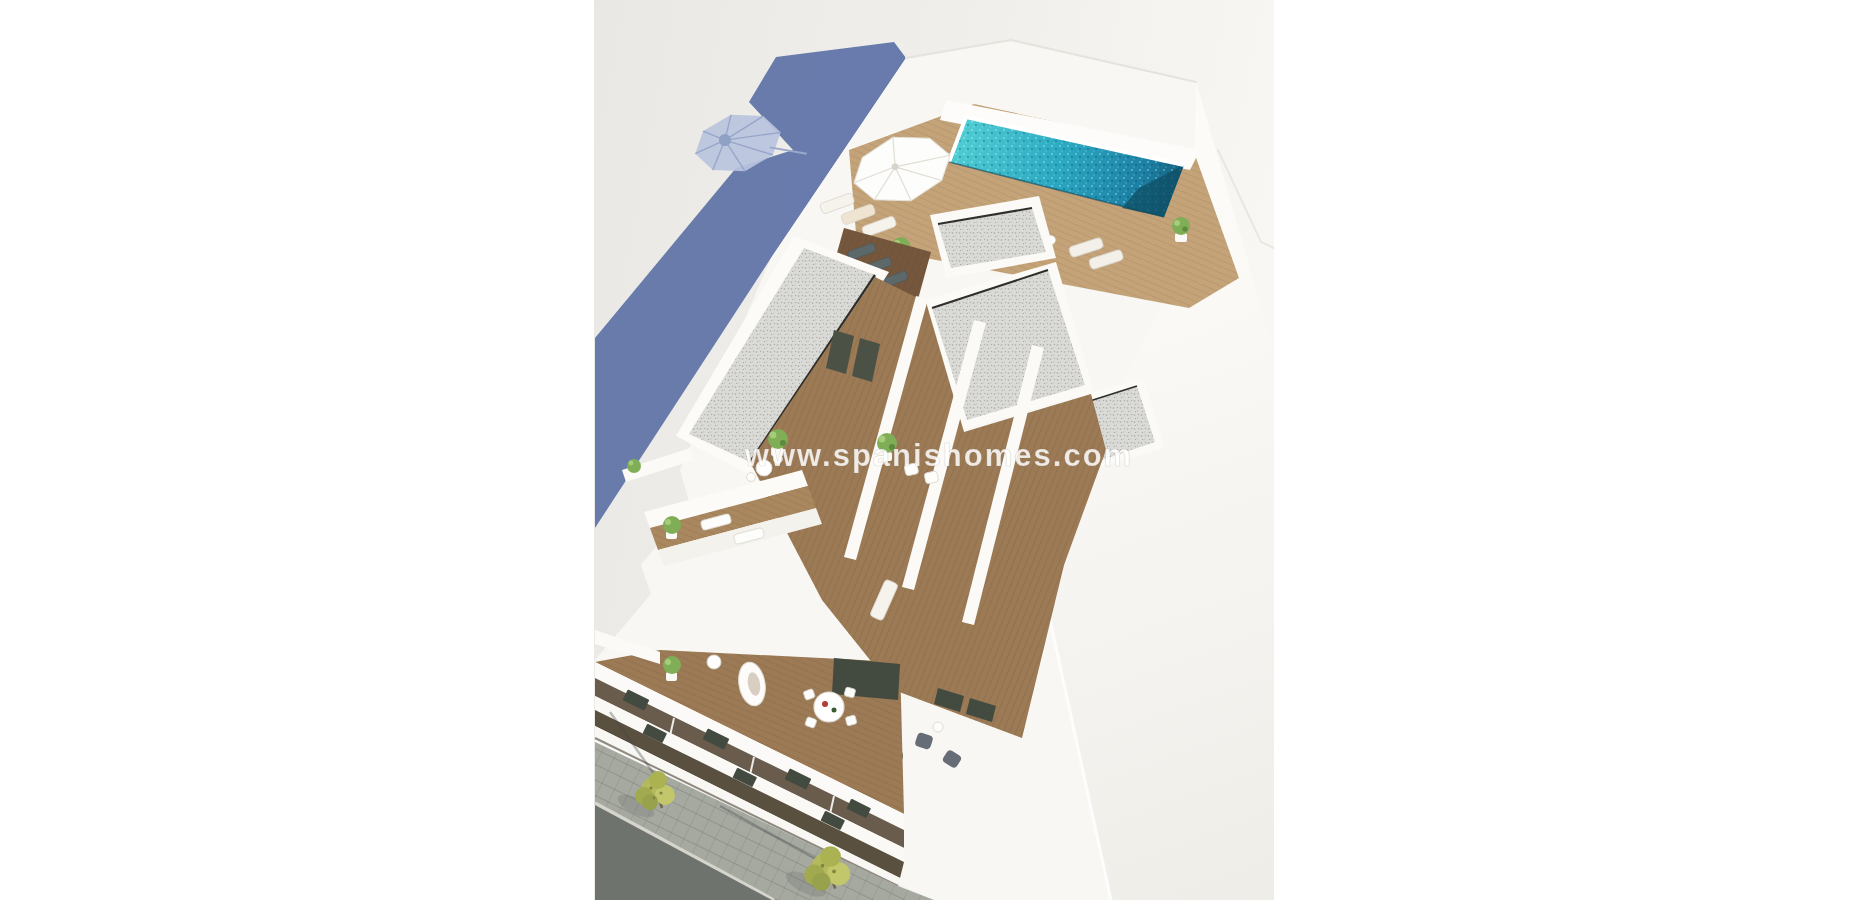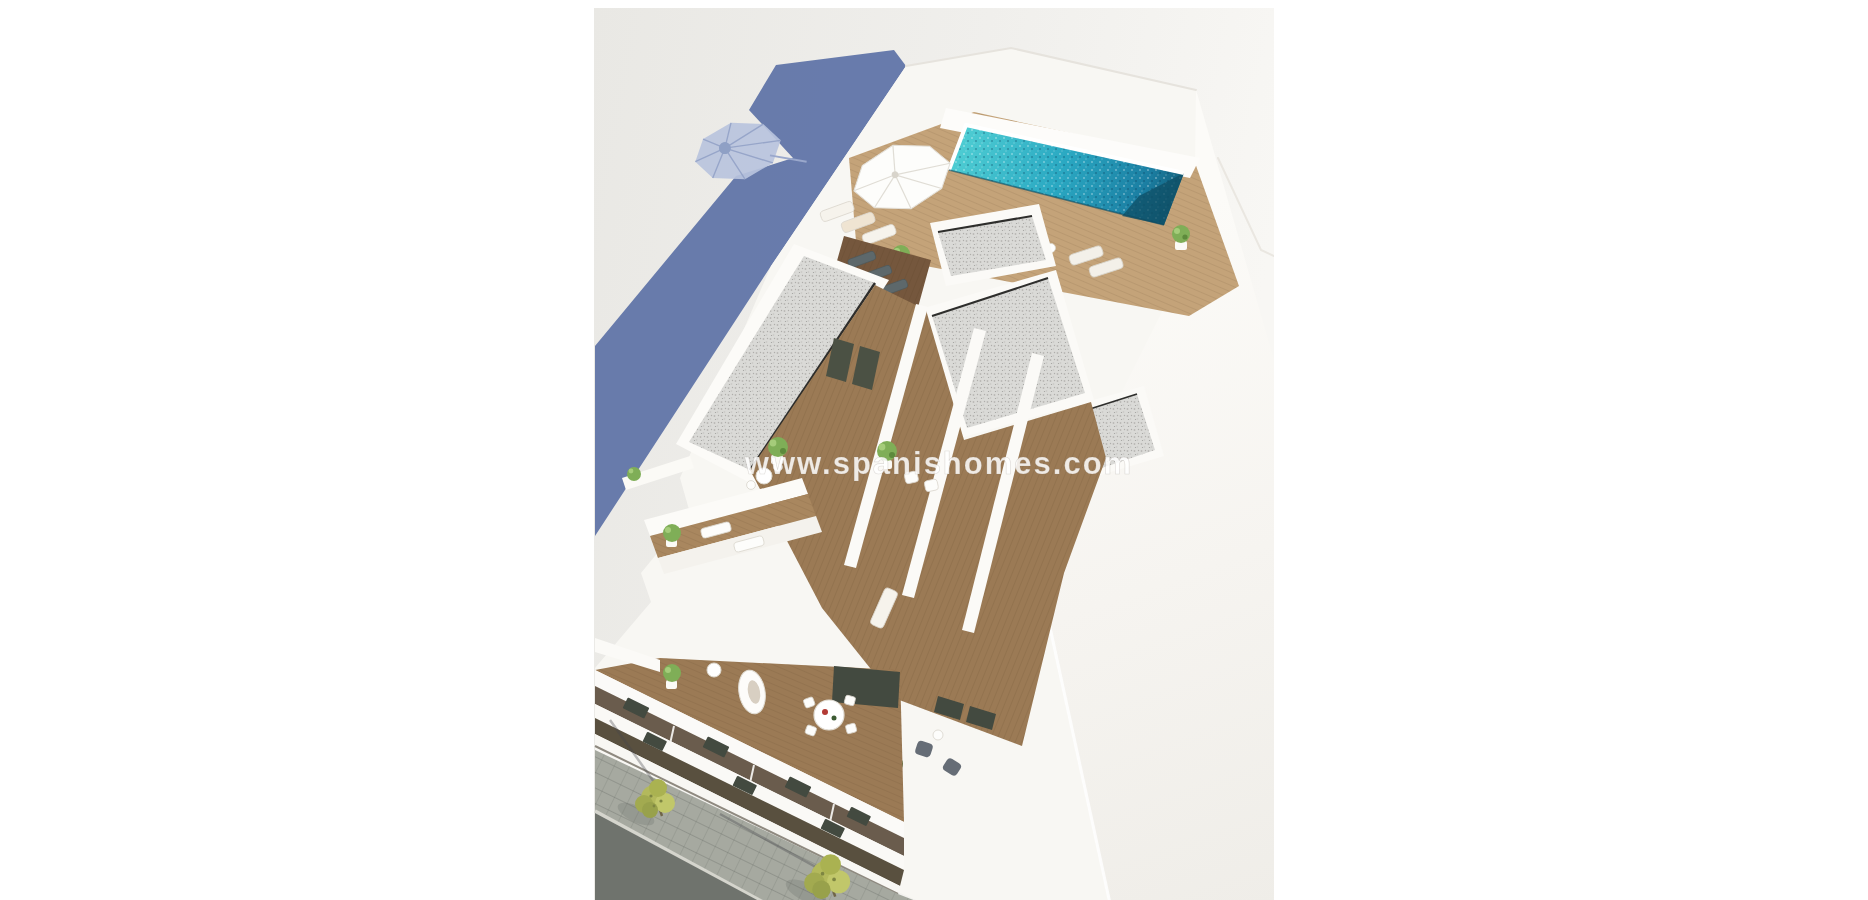--- a/index.html
+++ b/index.html
@@ -3,21 +3,21 @@
 <meta charset="utf-8">
 <style>
   html,body{margin:0;padding:0;}
   body{
     width:1868px;height:900px;overflow:hidden;
     background:#ffffff;
     font-family:"Liberation Sans", sans-serif;
   }
   .canvas{position:relative;width:1868px;height:900px;background:#ffffff;}
   .photo{
-    position:absolute;left:594px;top:8px;width:680px;height:691px;
+    position:absolute;left:594px;top:0;width:680px;height:691px;
   }
   .photo svg{display:block;}
   .wm{
     font-family:"Liberation Sans", sans-serif;
     font-weight:bold;
     font-size:31px;
     letter-spacing:2px;
   }
 </style>
 </head>

